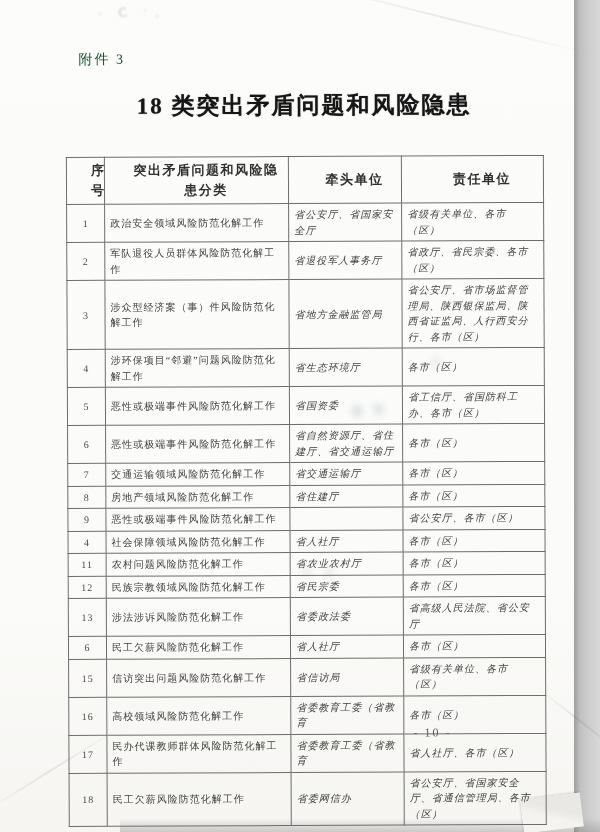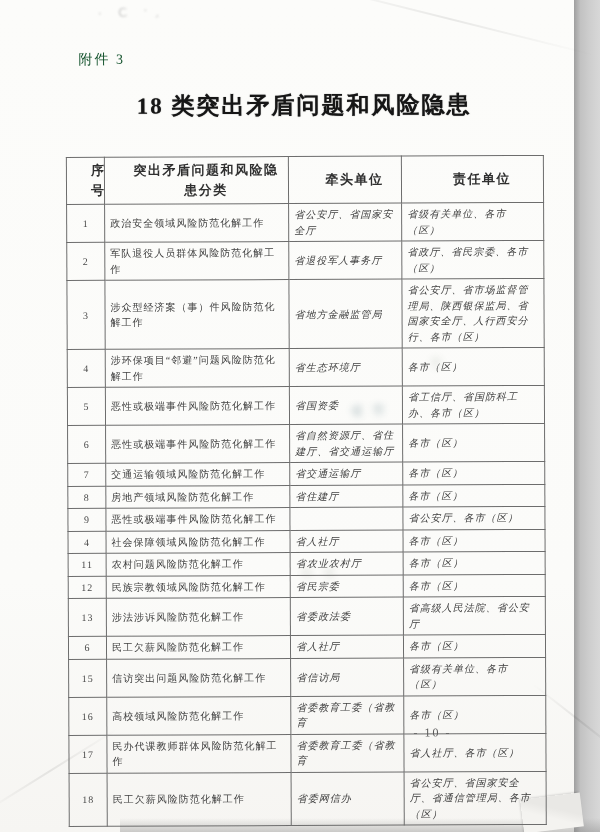--- a/index.html
+++ b/index.html
@@ -145,21 +145,21 @@
         <tr>
     <td class="no">2</td>
     <td class="cat">军队退役人员群体风险防范化解工作</td>
     <td class="lead">省退役军人事务厅</td>
     <td class="resp">省政厅、省民宗委、各市（区）</td>
   </tr>
         <tr>
     <td class="no">3</td>
     <td class="cat">涉众型经济案（事）件风险防范化解工作</td>
     <td class="lead">省地方金融监管局</td>
-    <td class="resp">省公安厅、省市场监督管理局、陕西银保监局、省国家安全厅、人行西安分行、各市（区）</td>
+    <td class="resp">省公安厅、省市场监督管理局、陕西银保监局、陕西省证监局、人行西安分行、各市（区）</td>
   </tr>
         <tr>
     <td class="no">4</td>
     <td class="cat">涉环保项目“邻避”问题风险防范化解工作</td>
     <td class="lead">省生态环境厅</td>
     <td class="resp">各市（区）</td>
   </tr>
         <tr>
     <td class="no">5</td>
     <td class="cat">恶性或极端事件风险防范化解工作</td>

